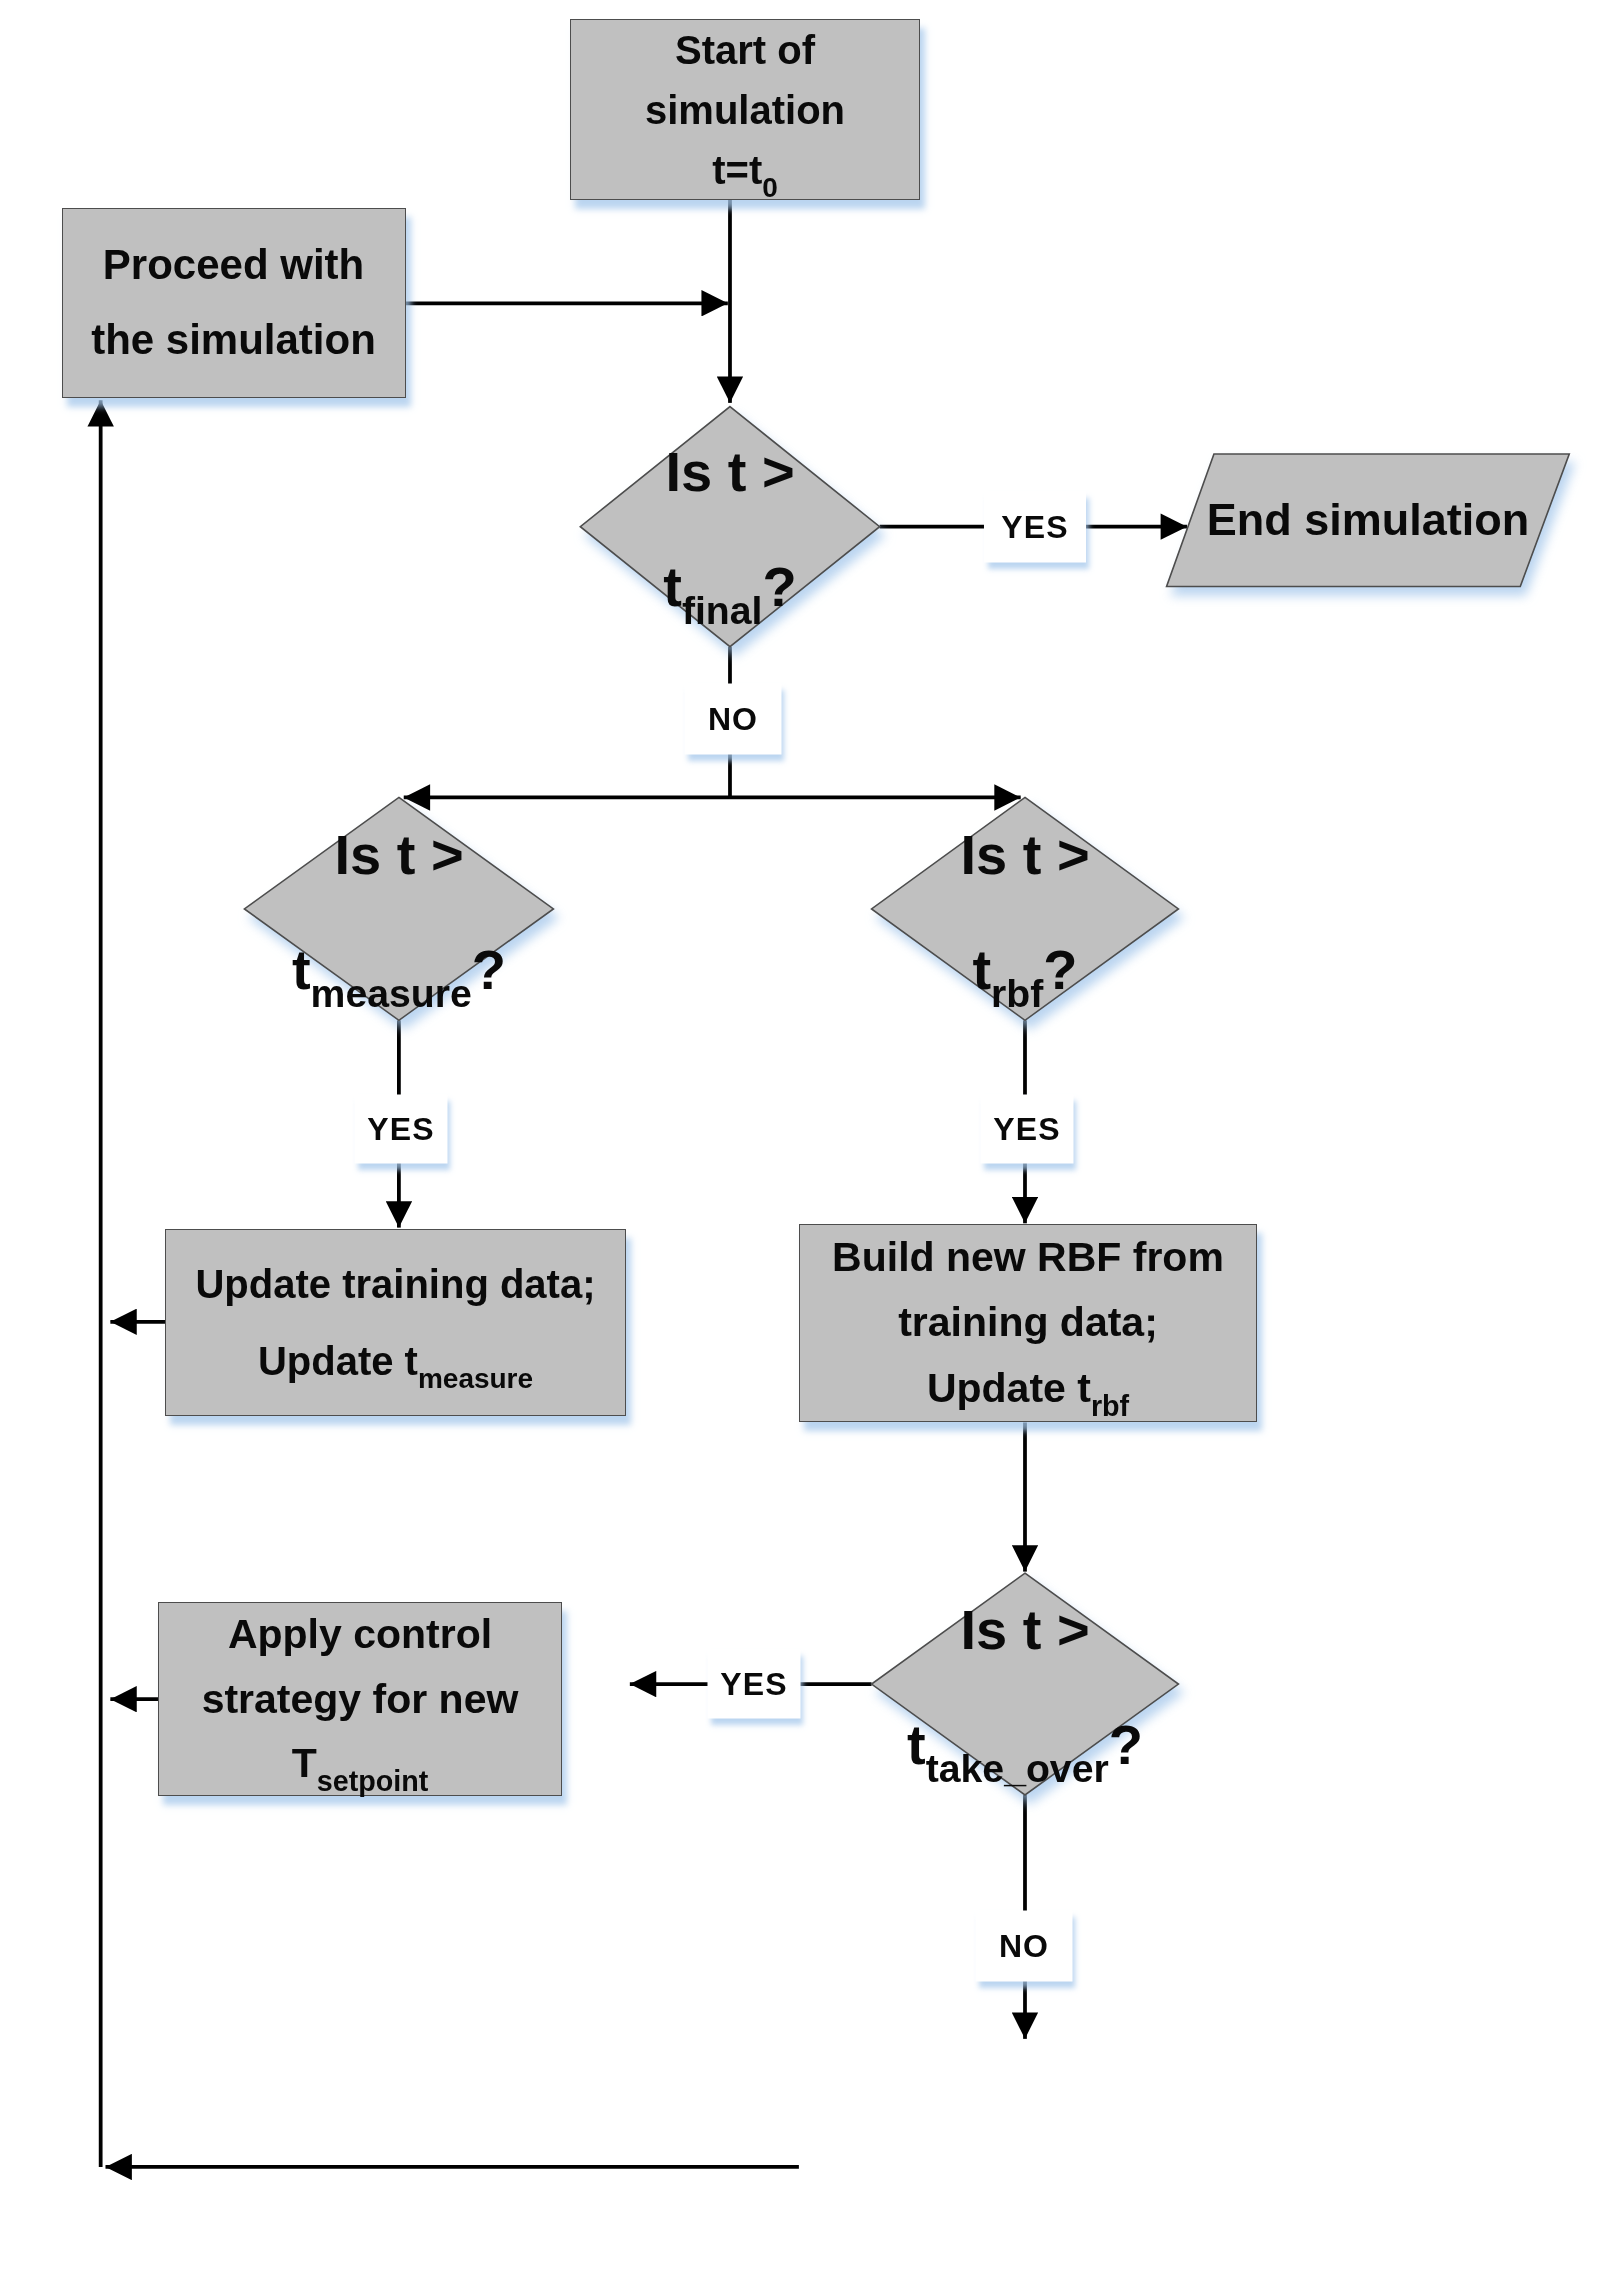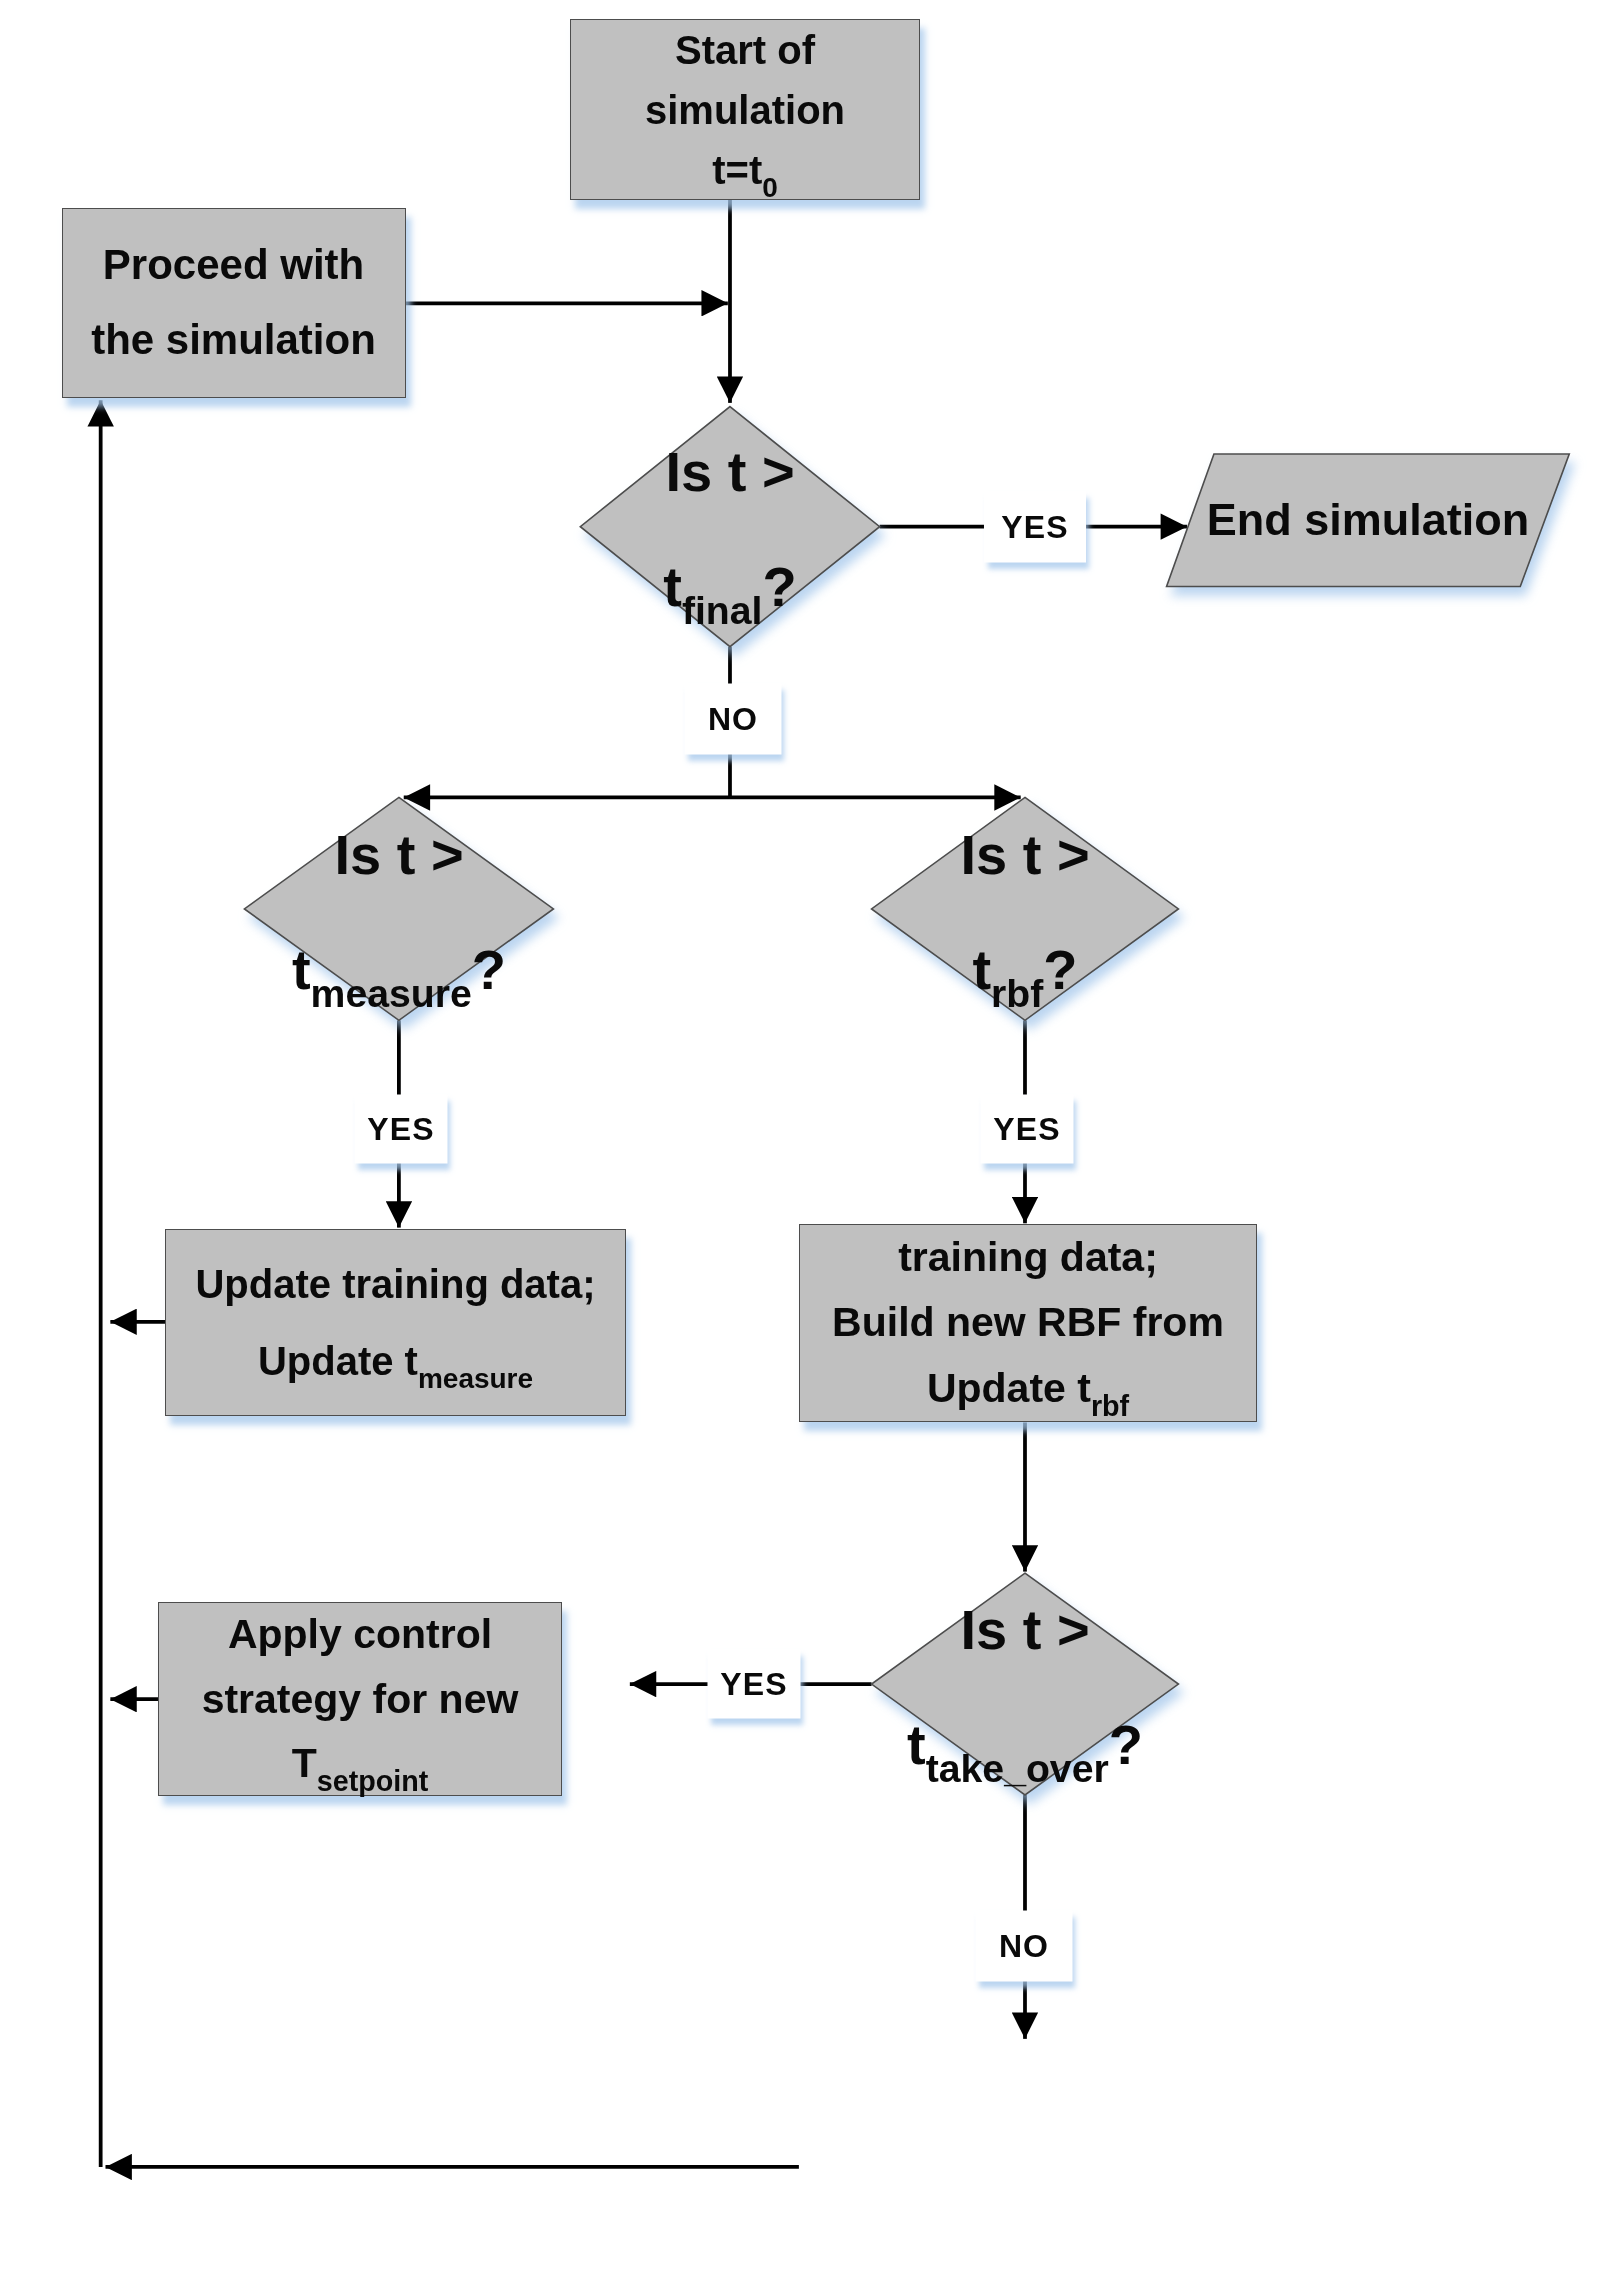--- a/index.html
+++ b/index.html
@@ -98,22 +98,22 @@
     <div>Proceed with</div>
     <div>the simulation</div>
   </div>
 
   <div class="node n-update" style="left:165px;top:1229px;width:461px;height:187px;">
     <div>Update training data;</div>
     <div><span>Update t</span><sub>measure</sub></div>
   </div>
 
   <div class="node n-build" style="left:799px;top:1224px;width:458px;height:198px;">
+    <div>Build new RBF from</div>
     <div>training data;</div>
-    <div>Build new RBF from</div>
     <div><span>Update t</span><sub>rbf</sub></div>
   </div>
 
   <div class="node n-apply" style="left:158px;top:1602px;width:404px;height:194px;">
     <div>Apply control</div>
     <div>strategy for new</div>
     <div><span>T</span><sub>setpoint</sub></div>
   </div>
 
 

